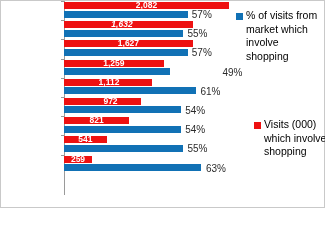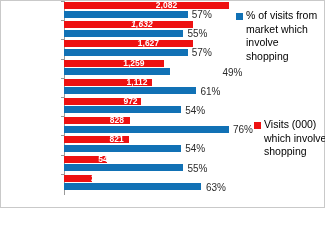--- a/index.html
+++ b/index.html
@@ -66,21 +66,20 @@
   .red-value {
     position: absolute;
     top: 0px;
     height: 8px;
     line-height: 8px;
     font-size: 8.5px;
     font-weight: bold;
     color: #ffffff;
     text-align: center;
     white-space: nowrap;
-    padding-left: 20px;
   }
   .pct-value {
     position: absolute;
     top: 8px;
     height: 11px;
     line-height: 11px;
     font-size: 10px;
     color: #2b2b2b;
     white-space: nowrap;
   }
@@ -155,41 +154,32 @@
           <div class="bar bar-red" style="width: 99.8px;"></div>
           <div class="red-value" style="left: 0px; width: 99.8px;">1,259</div>
           <div class="bar bar-blue" style="width: 106.4px;"></div>
           <div class="pct-value" style="left: 110.4px; margin-left: 48px;">49%</div>
         </div>
       </div>
       <div class="cat-row">
         <div class="row-inner">
           <div class="tick"></div>
           <div class="bar bar-red" style="width: 88.1px;"></div>
-          <div class="red-value" style="left: 12px; width: 82px;">1,112</div>
+          <div class="red-value" style="left: 4px; width: 82px;">1,112</div>
           <div class="bar bar-blue" style="width: 132.4px;"></div>
           <div class="pct-value" style="left: 136.4px;">61%</div>
         </div>
       </div>
       <div class="cat-row">
         <div class="row-inner">
           <div class="tick"></div>
           <div class="bar bar-red" style="width: 77px;"></div>
           <div class="red-value" style="left: 8px; width: 77px;">972</div>
           <div class="bar bar-blue" style="width: 117.2px;"></div>
           <div class="pct-value" style="left: 121.2px;">54%</div>
-        </div>
-      </div>
-      <div class="cat-row">
-        <div class="row-inner">
-          <div class="tick"></div>
-          <div class="bar bar-red" style="width: 65.6px;"></div>
-          <div class="red-value" style="left: 0px; width: 65.6px;">828</div>
-          <div class="bar bar-blue" style="width: 165px;"></div>
-          <div class="pct-value" style="left: 169px;">76%</div>
         </div>
       </div>
       <div class="cat-row">
         <div class="row-inner">
           <div class="tick"></div>
           <div class="bar bar-red" style="width: 65.1px;"></div>
           <div class="red-value" style="left: 0px; width: 65.1px;">821</div>
           <div class="bar bar-blue" style="width: 117.2px;"></div>
           <div class="pct-value" style="left: 121.2px;">54%</div>
         </div>

